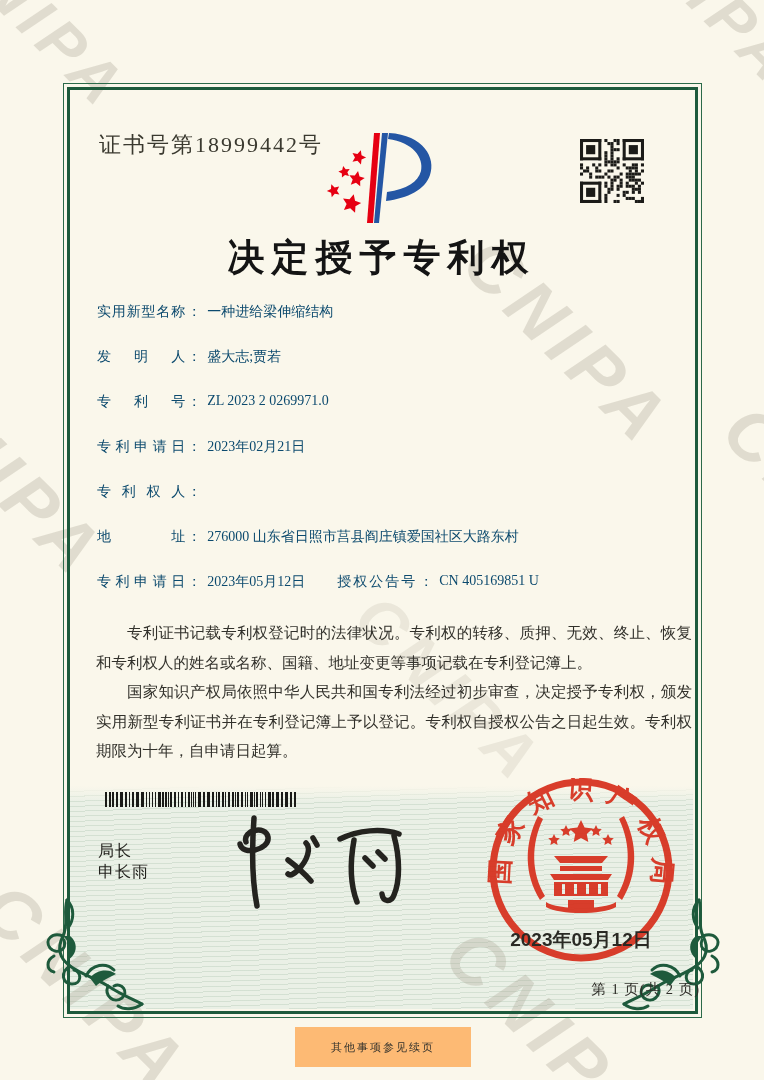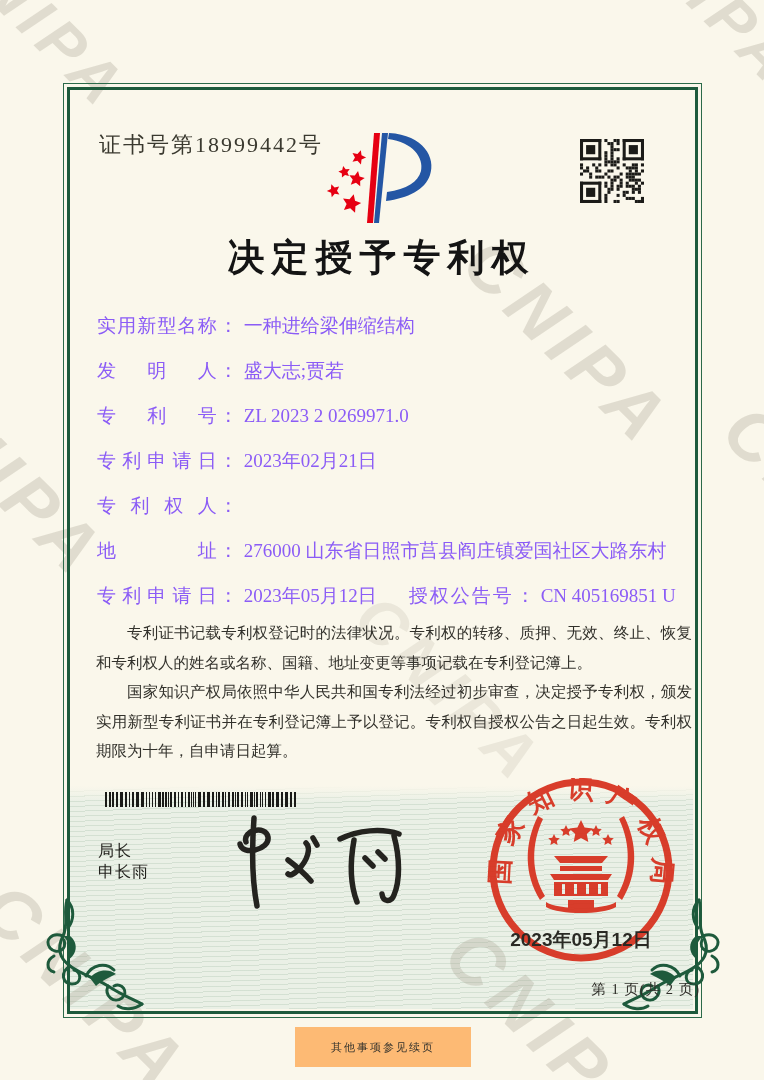--- a/index.html
+++ b/index.html
@@ -43,22 +43,22 @@
   .cert-number{position:absolute;left:99px;top:130px;font-size:22px;
       letter-spacing:2px;color:#3a392f;}
 
   .logo{position:absolute;left:312px;top:130px;}
   .qr{position:absolute;left:580px;top:139px;}
 
   .doc-title{position:absolute;left:63px;top:233px;width:637px;text-align:center;
       font-size:37px;font-weight:700;letter-spacing:7px;color:#141414;}
 
   .fields{position:absolute;left:97px;top:303px;width:592px;}
-  .row{height:45px;display:flex;align-items:center;white-space:nowrap;
-       font-size:19px;color:#8b5cf6;}
+  .row{height:45px;display:flex;align-items:flex-start;white-space:nowrap;
+       font-size:14px;color:#0c4a6e;}
   .flabel{display:inline-block;width:6.3em;text-align:justify;text-align-last:justify;}
   .colon{margin:0 6px 0 2px;}
   .pair2{margin-left:32px;}
   .flabel2{letter-spacing:2px;}
 
   .paras{position:absolute;left:96px;top:618px;width:596px;font-size:15.5px;
       line-height:29.5px;color:#32312b;text-align:justify;}
   .paras p{margin:0;text-indent:2em;}
 
   .barcode{position:absolute;left:105px;top:792px;}

